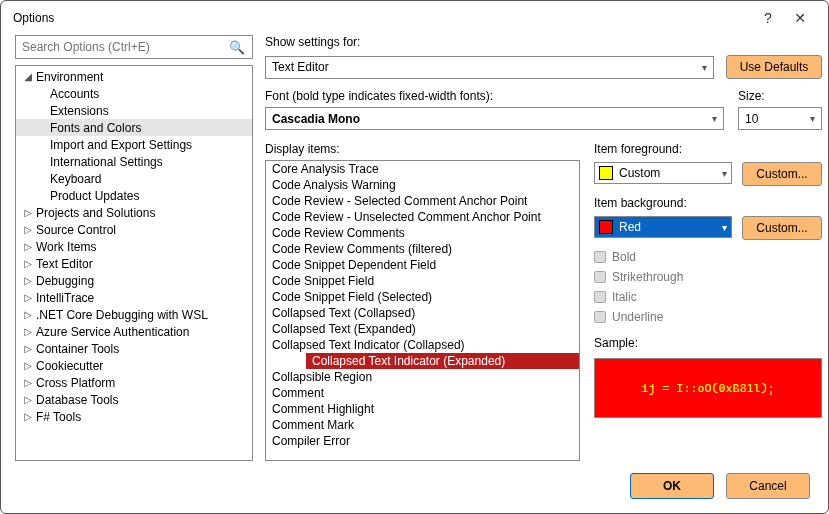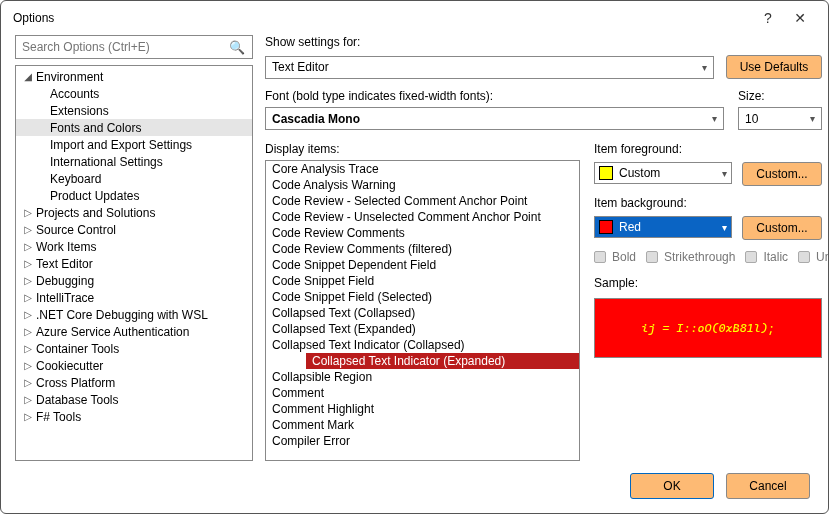--- a/index.html
+++ b/index.html
@@ -20,40 +20,40 @@
   .tree-row.selected { background: #e5e5e5; }
   .tree::-webkit-scrollbar { width: 16px; }
   .tree::-webkit-scrollbar-track { background: #f0f0f0; }
   .tree::-webkit-scrollbar-thumb { background: #c4c4c4; border: 2px solid #f0f0f0; border-radius: 8px; }
   .right { flex: 1; display: flex; flex-direction: column; gap: 6px; min-width:0; }
   .row { display: flex; gap: 12px; align-items: center; }
   .lbl { font-size: 12px; color: #000; }
   .select { height: 23px; border: 1px solid #888; display: flex; align-items: center; padding: 0 6px; position: relative; background:#fff; }
   .select .caret { margin-left: auto; font-size: 10px; color: #555; }
   .btn { height: 24px; border: 1px solid #888; background: #fdba74; padding: 0 12px; display: inline-flex; align-items: center; justify-content: center; cursor: default; border-radius: 3px; min-width: 80px; }
-  .btn.primary { border-color: #0067c0; }
+  .btn.primary { border-color: #0067c0; font-weight: bold; }
   .middle { display: flex; gap: 14px; flex:1; min-height:0; }
   .display-items-wrap { display:flex; flex-direction:column; flex:1; min-width:0;}
   .list { flex:1; border: 1px solid #888; overflow-y: scroll; min-height:0; }
   .list-row { height: 16px; line-height: 16px; padding: 0 6px; white-space: nowrap; cursor:default; }
   .list-row.selected { background: #b91c1c; color: #fff; margin-left: 40px; }
   .list::-webkit-scrollbar { width: 16px; }
   .list::-webkit-scrollbar-track { background: #f0f0f0; }
   .list::-webkit-scrollbar-thumb { background: #c4c4c4; border: 2px solid #f0f0f0; border-radius: 8px; }
   .props { width: 228px; display:flex; flex-direction:column; gap:6px; }
   .color-row { display:flex; gap:10px; }
   .color-select { flex:1; height: 22px; border:1px solid #888; display:flex; align-items:center; padding:0 4px; gap:6px; }
   .color-select .swatch { width:14px; height:14px; border:1px solid #000; }
   .color-select .caret { margin-left:auto; font-size:10px; color:#555; }
   .color-select.active { background:#0a64c4; color:#fff; }
   .color-select.active .caret { color:#fff; }
-  .style-checks { display:grid; grid-template-columns: 1fr 1fr 1fr 1fr; gap:6px 10px; margin-top:4px; }
+  .style-checks { display:grid; grid-template-columns: 1fr; gap:6px 10px; margin-top:4px; }
   .style-checks .chk { display:flex; align-items:center; gap:6px; color:#777; }
   .chkbox { width:12px; height:12px; border:1px solid #aaa; background:#ddd; border-radius:2px; }
-  .sample { border:1px solid #888; background:#ff0000; color:#ffff00; font-family: "Cascadia Mono","Consolas",monospace; font-size:12px; height:60px; display:flex; align-items:center; justify-content:center; margin-top:2px;font-style:italic;}
+  .sample { border:1px solid #888; background:#ff0000; color:#ffff00; font-family: "Cascadia Mono","Consolas",monospace; font-size:12px; height:60px; display:flex; align-items:center; justify-content:center; margin-top:2px;}
   .footer { height: 46px; display:flex; align-items:center; justify-content:flex-end; gap:12px; padding: 0 18px 8px 0; }
   .footer .btn { min-width: 84px; height:26px; }
   .bold { font-weight: 700; }
 </style>
 </head>
 <body>
 
 <div class="titlebar">
   <div class="title">Options</div>
   <div class="winbtn">?</div>

